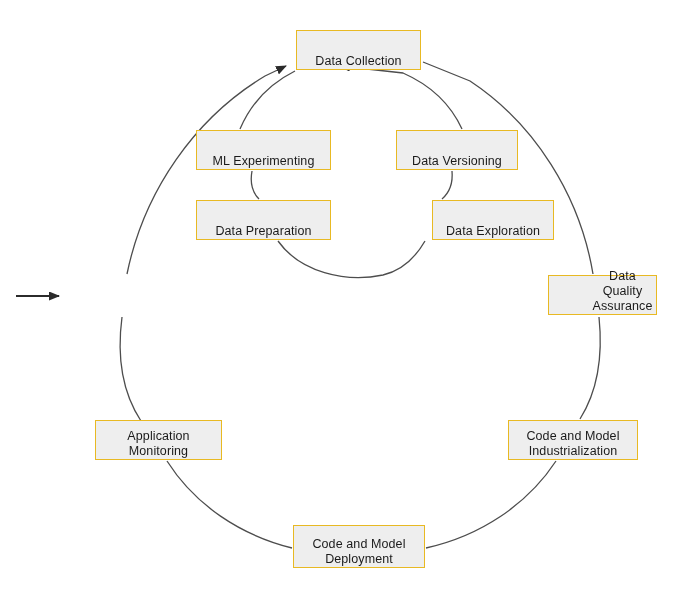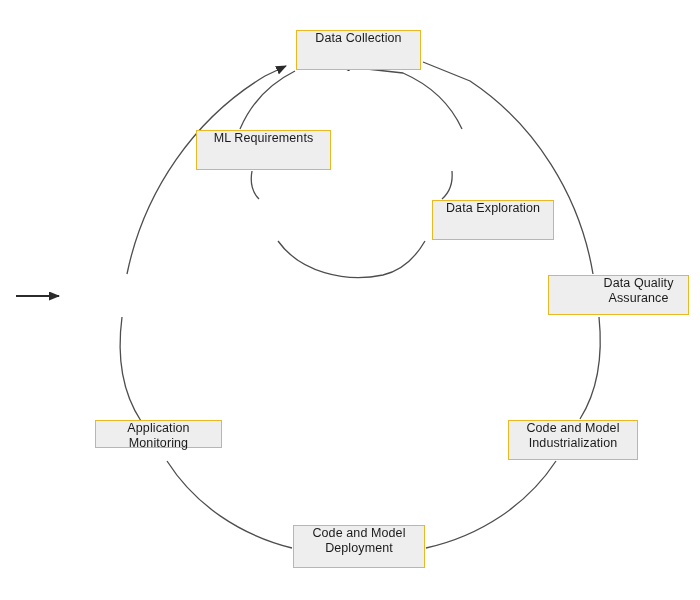--- a/index.html
+++ b/index.html
@@ -24,21 +24,21 @@
     top: 0;
     width: 700px;
     height: 600px;
   }
   .node-box {
     position: absolute;
     box-sizing: border-box;
     background: #eeeeee;
     border: 1px solid #e8b923;
     display: flex;
-    align-items: flex-start;
+    align-items: flex-end;
     justify-content: center;
     text-align: center;
     color: #1a1a1a;
     font-size: 12.5px;
     line-height: 15px;
     letter-spacing: 0.1px;
     white-space: pre-line;
     z-index: 5;
   }
 </style>
@@ -85,36 +85,42 @@
     <g>
       <line x1="16" y1="296" x2="59" y2="296" stroke="#2b2b2b" stroke-width="1.8" marker-end="url(#arrowhead)"></line>
     </g>
   </svg>
 
   <div class="node-box" style="left:296px; top:30px; width:125px; height:40px;">
     <span>Data Collection</span>
   </div>
 
   <div class="node-box" style="left:196px; top:130px; width:135px; height:40px;">
-    <span>ML Requirements</span>
+    <span>ML Experimenting</span>
   </div>
 
+  <div class="node-box" style="left:396px; top:130px; width:122px; height:40px;">
+    <span>Data Versioning</span>
+  </div>
 
+  <div class="node-box" style="left:196px; top:200px; width:135px; height:40px;">
+    <span>Data Preparation</span>
+  </div>
 
   <div class="node-box" style="left:396px; top:200px; width:122px; height:40px;margin-left:36px;">
     <span>Data Exploration</span>
   </div>
 
 
-  <div class="node-box" style="left:548px; top:275px; width:141px; height:40px;padding-left:40px;">
+  <div class="node-box" style="left:548px; top:275px; width:109px; height:40px;padding-left:40px;">
     <span>Data Quality
 Assurance</span>
   </div>
 
-  <div class="node-box" style="left:95px; top:420px; width:127px; height:28px;">
+  <div class="node-box" style="left:95px; top:420px; width:127px; height:40px;">
     <span>Application
 Monitoring</span>
   </div>
 
   <div class="node-box" style="left:508px; top:420px; width:130px; height:40px;">
     <span>Code and Model
 Industrialization</span>
   </div>
 
   <div class="node-box" style="left:293px; top:525px; width:132px; height:43px;">

